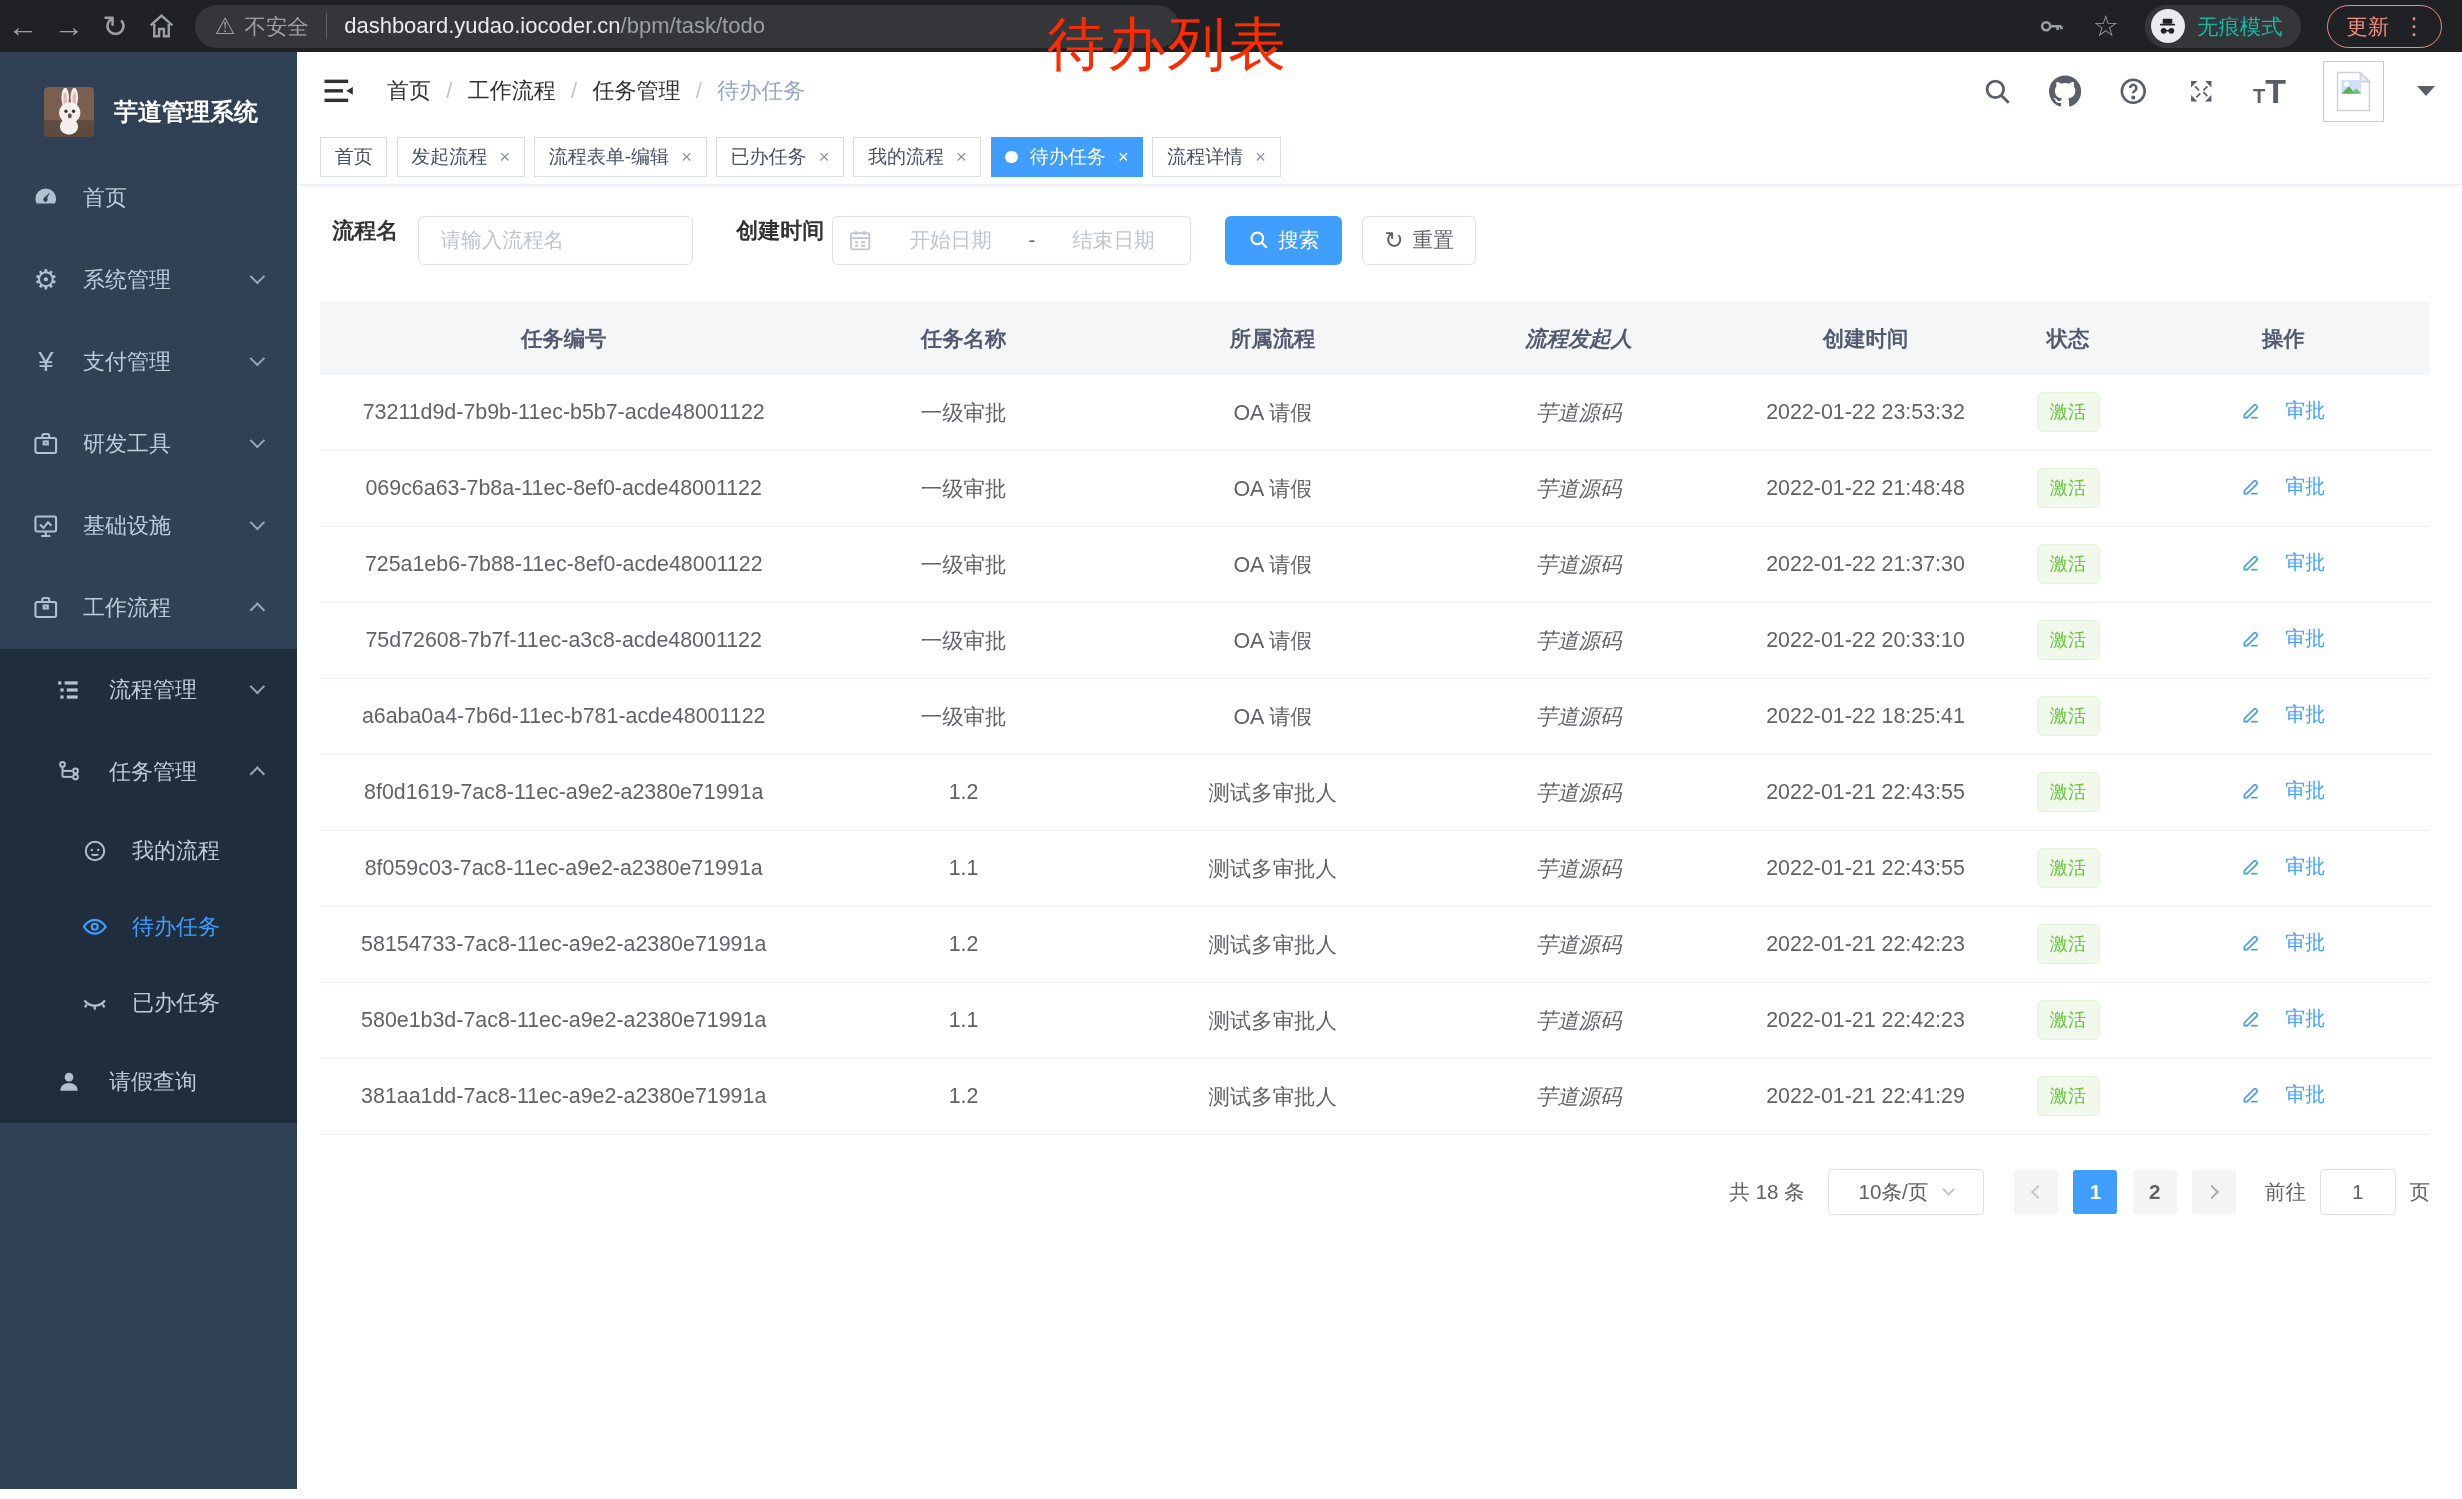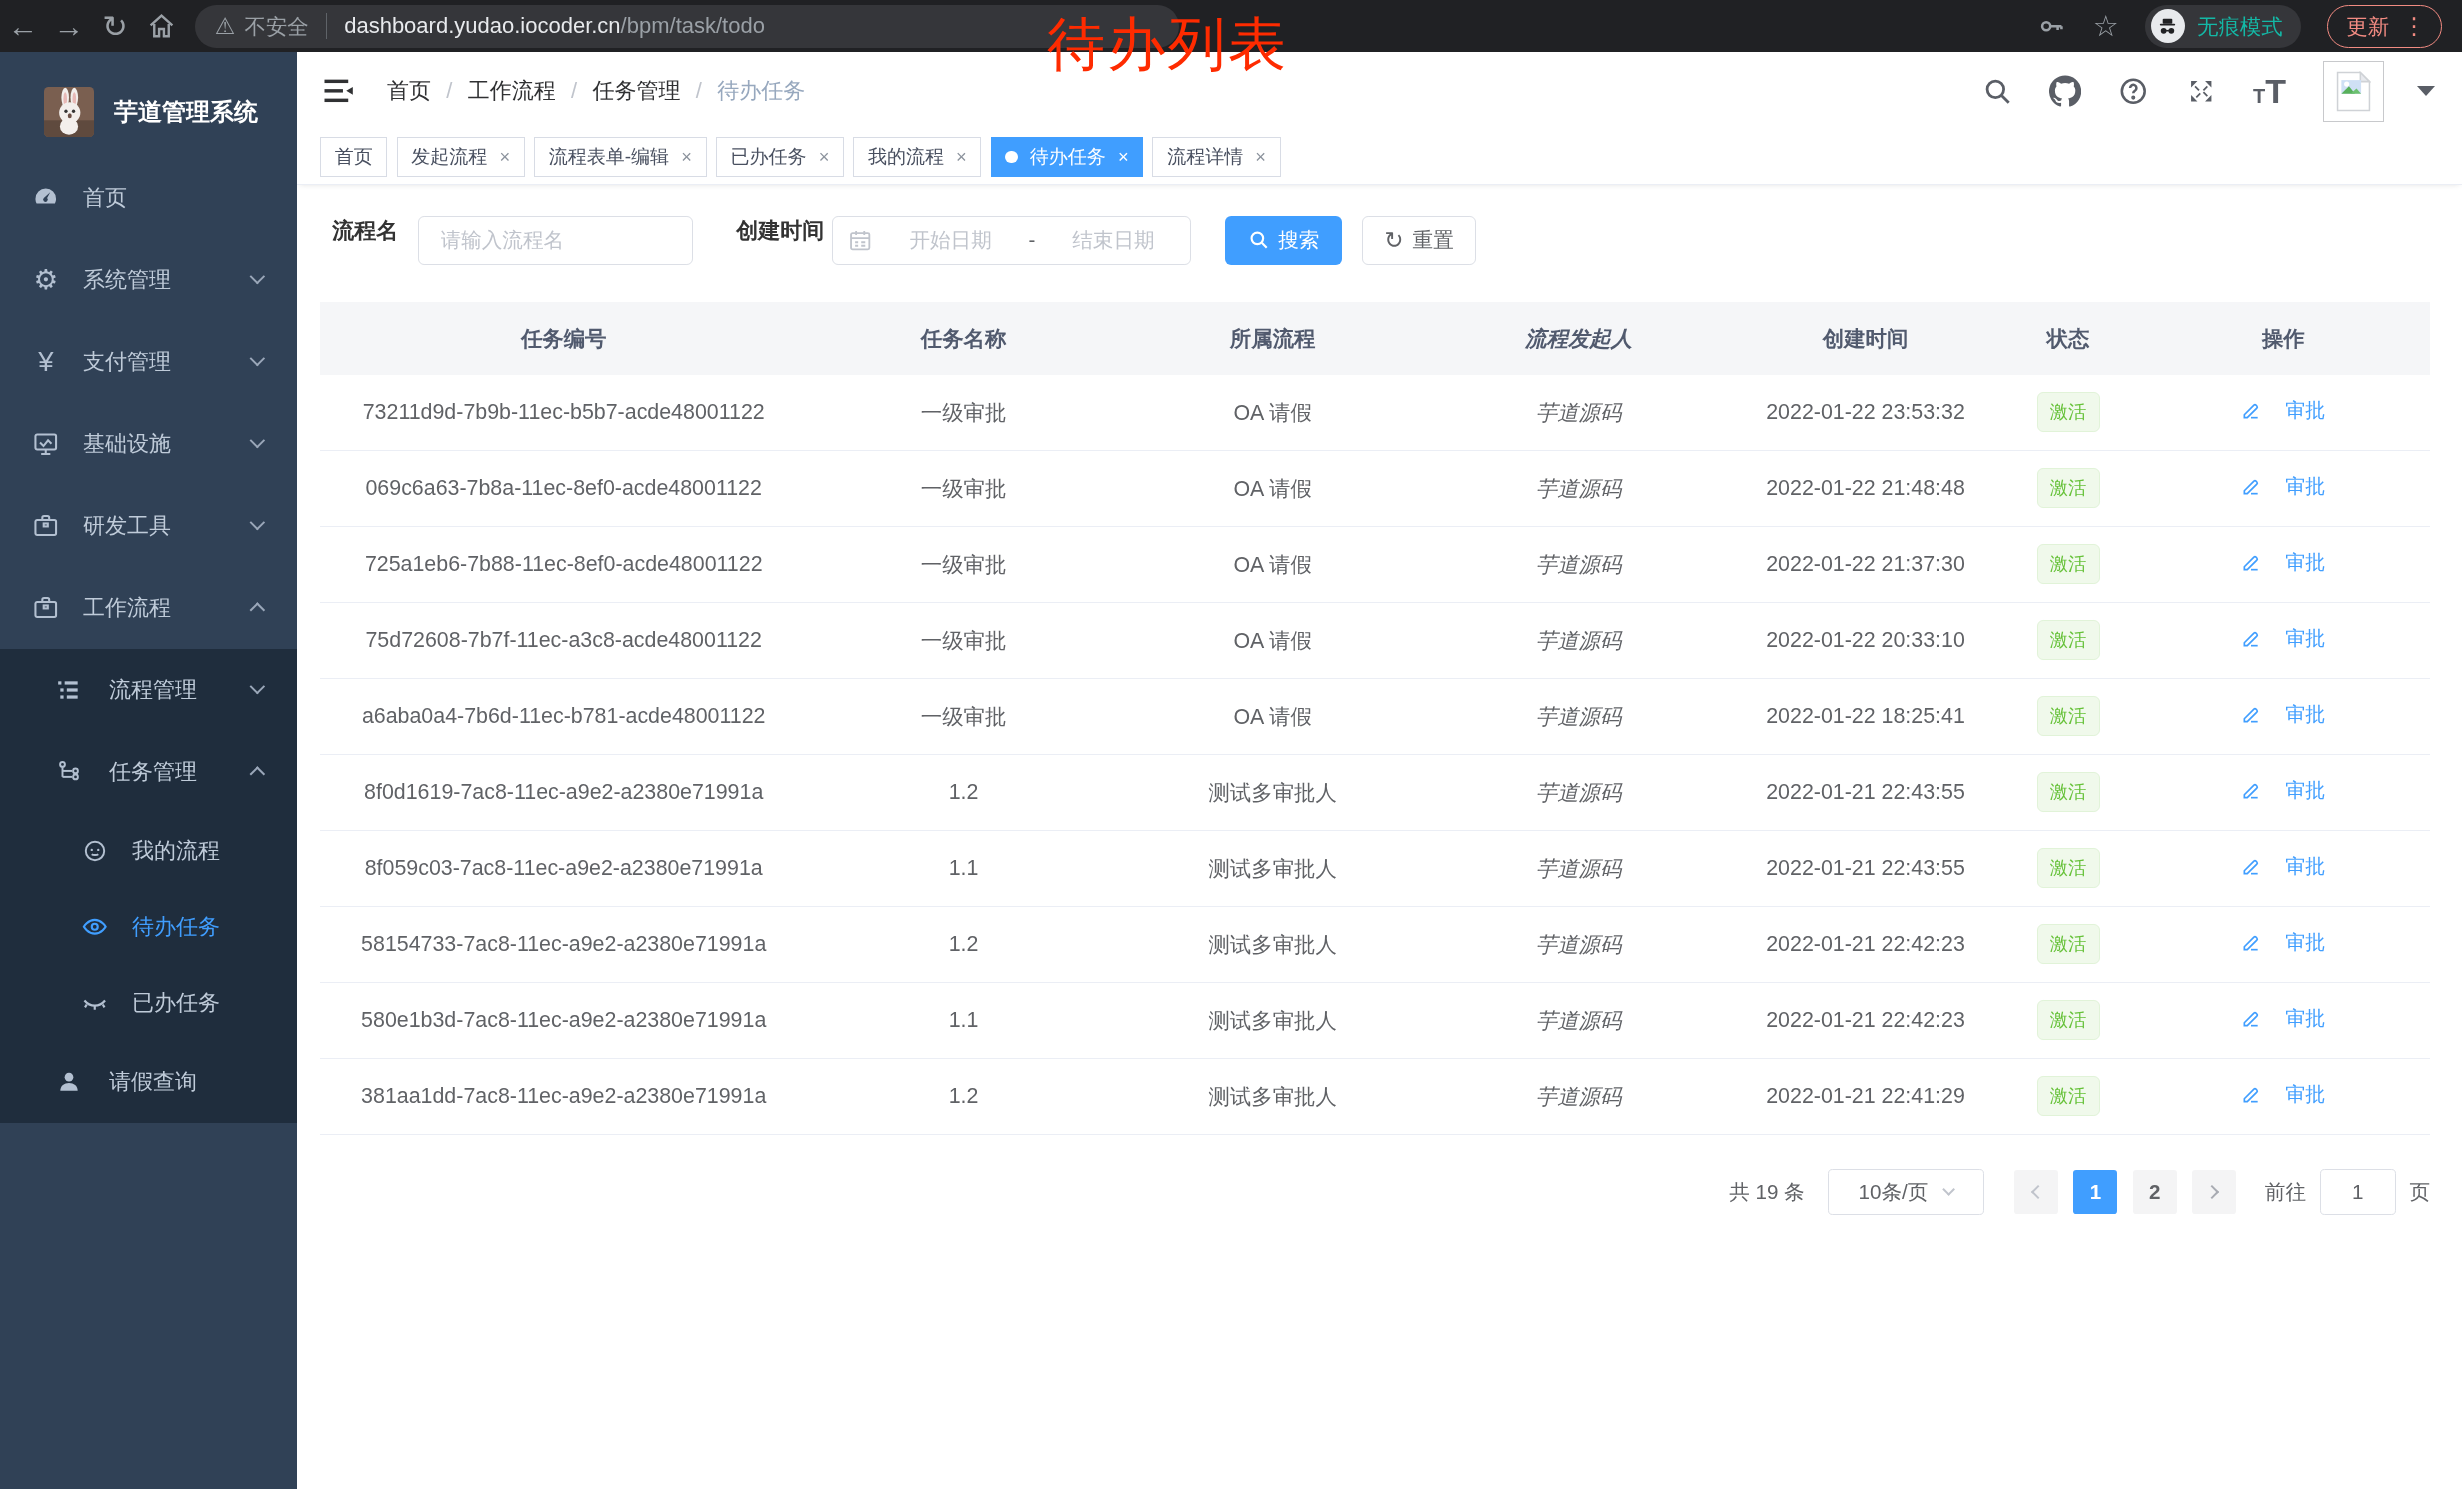--- a/index.html
+++ b/index.html
@@ -193,38 +193,38 @@
 
   <div class="menu-item">
     <span class="mi-icon">¥</span>
     <span>支付管理</span>
     <span class="chev down"></span>
   </div>
 
   <div class="menu-item">
     <span class="mi-icon">
       <svg width="27.5" height="27.5" viewBox="0 0 24 24" fill="none" stroke="#b3c0d1" stroke-width="1.8">
+          <rect x="3" y="7" width="18" height="13" rx="1.5"></rect>
+          <path d="M9 7V5a1.5 1.5 0 0 1 1.5-1.5h3A1.5 1.5 0 0 1 15 5v2"></path>
+          <rect x="10.2" y="10" width="3.6" height="2.6"></rect>
+        </svg>
+    </span>
+    <span>研发工具</span>
+    <span class="chev down"></span>
+  </div>
+
+  <div class="menu-item">
+    <span class="mi-icon">
+      <svg width="27.5" height="27.5" viewBox="0 0 24 24" fill="none" stroke="#b3c0d1" stroke-width="1.8">
           <rect x="3" y="4" width="18" height="13" rx="1.5"></rect>
           <path d="M7 11l3 3 4-5 3 3"></path>
           <path d="M12 17v3M8 21h8"></path>
         </svg>
     </span>
     <span>基础设施</span>
-    <span class="chev down"></span>
-  </div>
-
-  <div class="menu-item">
-    <span class="mi-icon">
-      <svg width="27.5" height="27.5" viewBox="0 0 24 24" fill="none" stroke="#b3c0d1" stroke-width="1.8">
-          <rect x="3" y="7" width="18" height="13" rx="1.5"></rect>
-          <path d="M9 7V5a1.5 1.5 0 0 1 1.5-1.5h3A1.5 1.5 0 0 1 15 5v2"></path>
-          <rect x="10.2" y="10" width="3.6" height="2.6"></rect>
-        </svg>
-    </span>
-    <span>研发工具</span>
     <span class="chev down"></span>
   </div>
 
   <div class="menu-item">
     <span class="mi-icon">
       <svg width="27.5" height="27.5" viewBox="0 0 24 24" fill="none" stroke="#b3c0d1" stroke-width="1.8">
           <rect x="3" y="7" width="18" height="13" rx="1.5"></rect>
           <path d="M9 7V5a1.5 1.5 0 0 1 1.5-1.5h3A1.5 1.5 0 0 1 15 5v2"></path>
           <rect x="10.2" y="10" width="3.6" height="2.6"></rect>
         </svg>
@@ -620,21 +620,21 @@
                   <path d="M12 20h8"></path>
                 </svg>
                 <span>审批</span>
               </span>
             </div>
           </div>
         </div>
     </div>
 
     <div class="pager">
-      <span class="total">共 19 条</span>
+      <span class="total">共 18 条</span>
       <div class="psize">
         <span>10条/页</span>
         <span class="sel-chev"></span>
       </div>
       <div class="pbtn">
           <span class="arr left"></span>
         </div>
       <div class="pbtn active">1</div>
       <div class="pbtn">2</div>
       <div class="pbtn">

